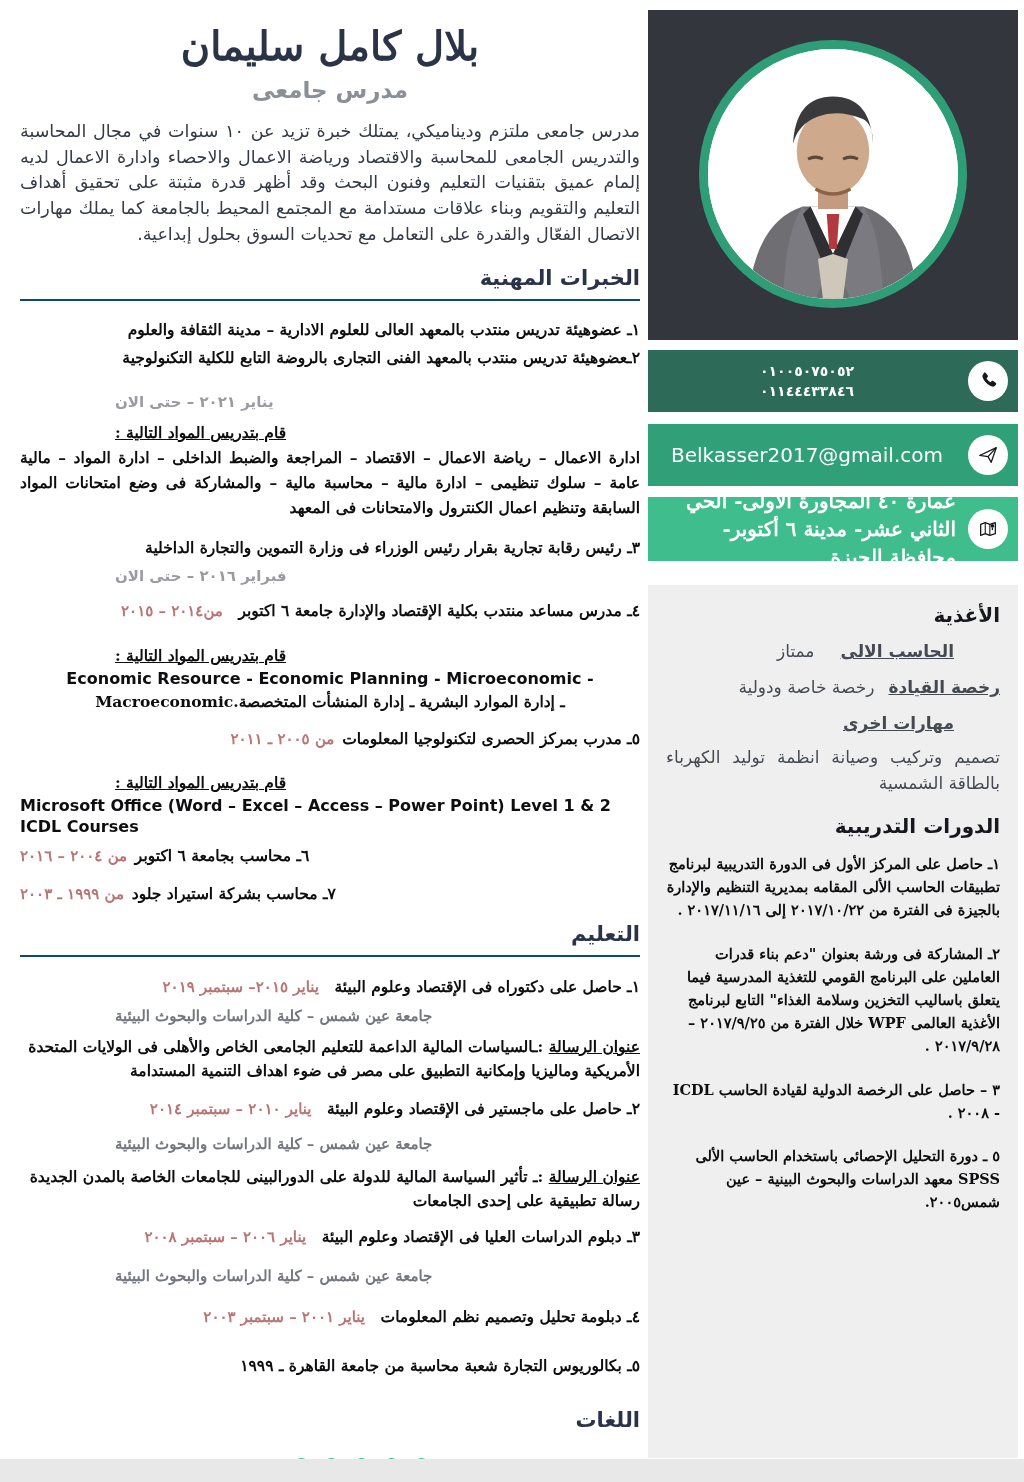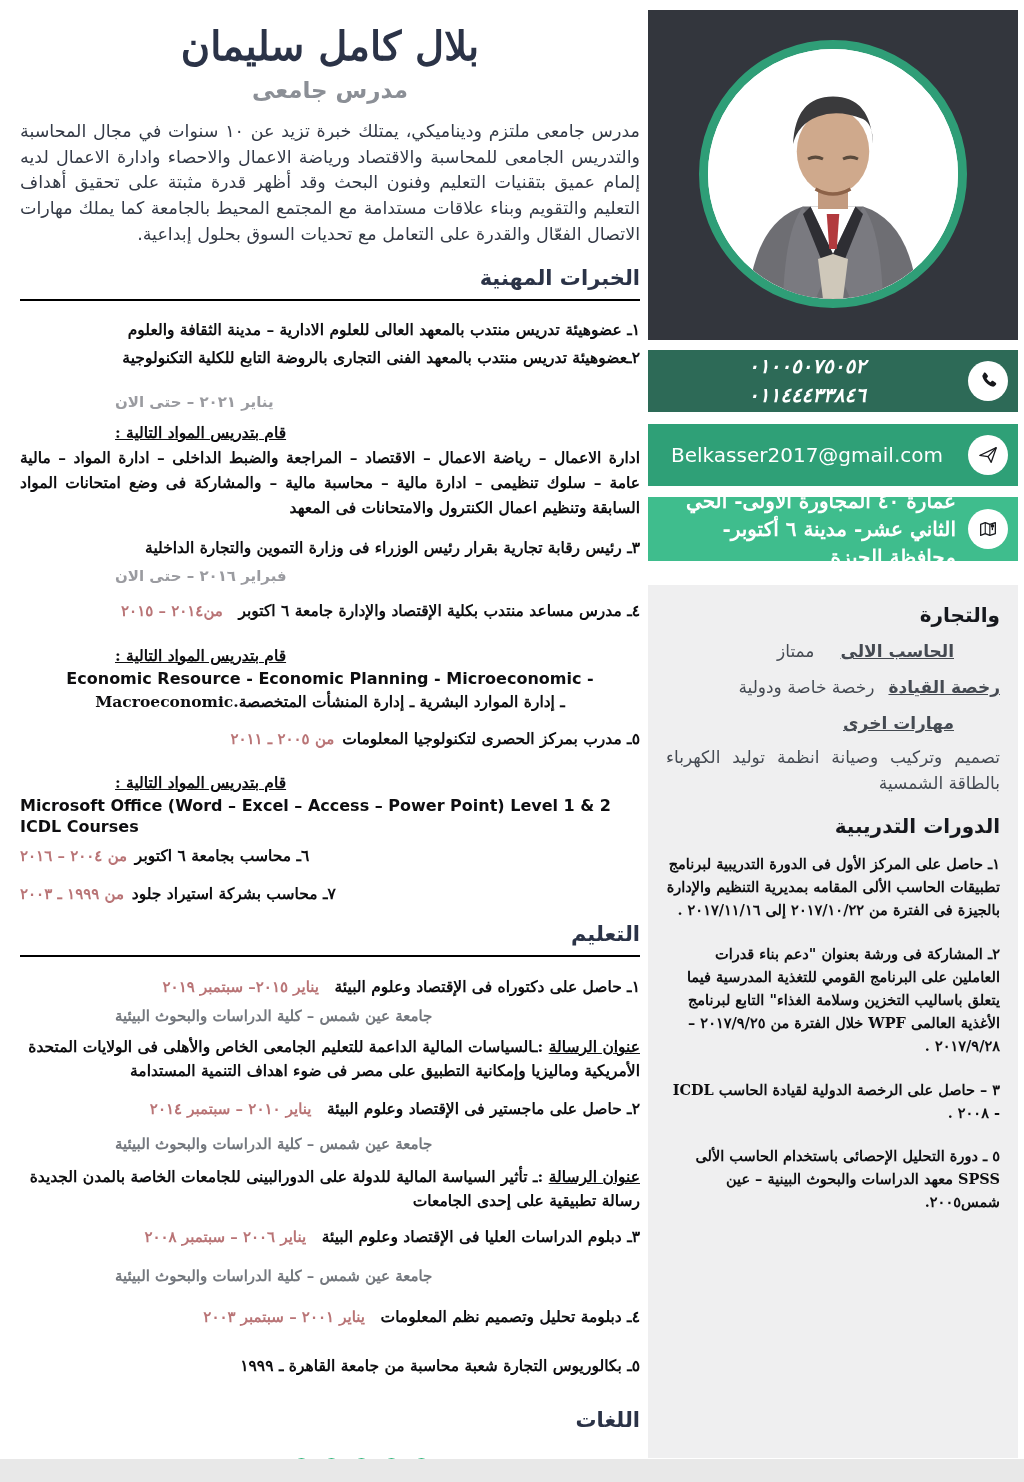--- a/index.html
+++ b/index.html
@@ -7,21 +7,21 @@
         font-family:"DejaVu Sans","Liberation Sans",sans-serif;}
 
   
   .main{position:absolute;left:20px;top:0;width:620px;direction:rtl;}
   .name{margin:22px 0 0;text-align:center;font-size:40px;font-weight:bold;color:#2b3347;
         font-family:"DejaVu Serif","Liberation Serif",serif;letter-spacing:1px;}
   .job-title{margin-top:8px;text-align:center;font-size:23px;font-weight:bold;color:#8b8f96;}
   .summary{margin-top:16px;font-size:17.5px;line-height:1.47;color:#343a46;text-align:justify;}
 
   .sec-head{margin-top:18px;font-size:21px;font-weight:bold;color:#2b3347;text-align:right;
-            border-bottom:2px solid #000000;padding-bottom:9px;}
+            border-bottom:2px solid #0c4a6e;padding-bottom:9px;}
   .sec-head.no-line{border-bottom:none;}
 
   .item{font-family:"DejaVu Serif","Liberation Serif",serif;font-weight:bold;color:#0e0e10;
         font-size:15.5px;line-height:1.55;margin:9px 0 0;}
   .date{font-weight:bold;font-size:15px;}
   .date-gray{color:#9a9ba0;}
   .date-red{color:#b97476;}
   .center-right{text-align:left;direction:rtl;}
   .center-right .inner{display:inline-block;margin-left:95px;}
   .taught{font-family:"DejaVu Serif","Liberation Serif",serif;font-weight:bold;color:#0e0e10;
@@ -47,21 +47,21 @@
               border:9px solid #2f9e77;overflow:hidden;}
   .photo-ring svg{display:block;width:100%;height:100%;}
 
   .contact-card{display:flex;align-items:center;direction:rtl;color:#fff;padding:0 10px;}
   .phone-card{top:350px;height:62px;background:#2d6a57;}
   .email-card{top:424px;height:62px;background:#2fa077;}
   .address-card{top:497px;height:64px;background:#3fbd8d;}
   .icon-circle{flex:0 0 40px;width:40px;height:40px;border-radius:50%;background:#fff;
                display:flex;align-items:center;justify-content:center;margin-left:12px;}
   .contact-body{flex:1;text-align:center;}
-  .phone-num{font-size:20px;font-weight:bold;letter-spacing:2px;line-height:1.45;direction:ltr;font-style:italic;}
+  .phone-num{font-size:14px;font-weight:bold;letter-spacing:2px;line-height:1.45;direction:ltr;}
   .email-text{font-size:20px;direction:ltr;}
   .address-text{font-size:20px;font-weight:bold;text-align:right;line-height:1.4;
                 font-family:"DejaVu Serif","Liberation Serif",serif;}
 
   .info-panel{top:585px;height:873px;background:#efeff0;direction:rtl;
               padding:12px 18px 20px;}
   .panel-head{font-size:20px;font-weight:bold;color:#16181d;margin:6px 0 14px;}
   .skill-row{display:flex;align-items:baseline;font-size:17px;color:#454a52;margin:0 0 16px;}
   .skill-label{text-decoration:underline;margin-left:26px;font-weight:bold;}
   .skill-value{}
@@ -204,21 +204,21 @@
         <line x1="9" y1="5" x2="9" y2="17" stroke="#17181c" stroke-width="1.2"></line>
         <line x1="14" y1="7" x2="14" y2="19" stroke="#17181c" stroke-width="1.2"></line>
         <circle cx="16.8" cy="8.6" r="2" fill="#17181c"></circle>
         <line x1="16.8" y1="10.6" x2="16.8" y2="13.2" stroke="#17181c" stroke-width="1.4"></line>
       </svg>
     </span>
     <span class="contact-body address-text">عمارة ٤٠ المجاورة الأولى- الحي الثاني عشر- مدينة ٦ أكتوبر- محافظة الجيزة</span>
   </div>
 
   <div class="sidebar-block info-panel">
-    <div class="panel-head">والتجارة</div>
+    <div class="panel-head">الأغذية</div>
 
     <div class="skill-row" style="padding-right:46px;">
       <span class="skill-label">الحاسب الالى</span>
       <span class="skill-value">ممتاز</span>
     </div>
     <div class="skill-row">
       <span class="skill-label" style="margin-left:14px;">رخصة القيادة</span>
       <span class="skill-value">رخصة خاصة ودولية</span>
     </div>
     <div class="skill-row" style="padding-right:46px;margin-bottom:12px;">

